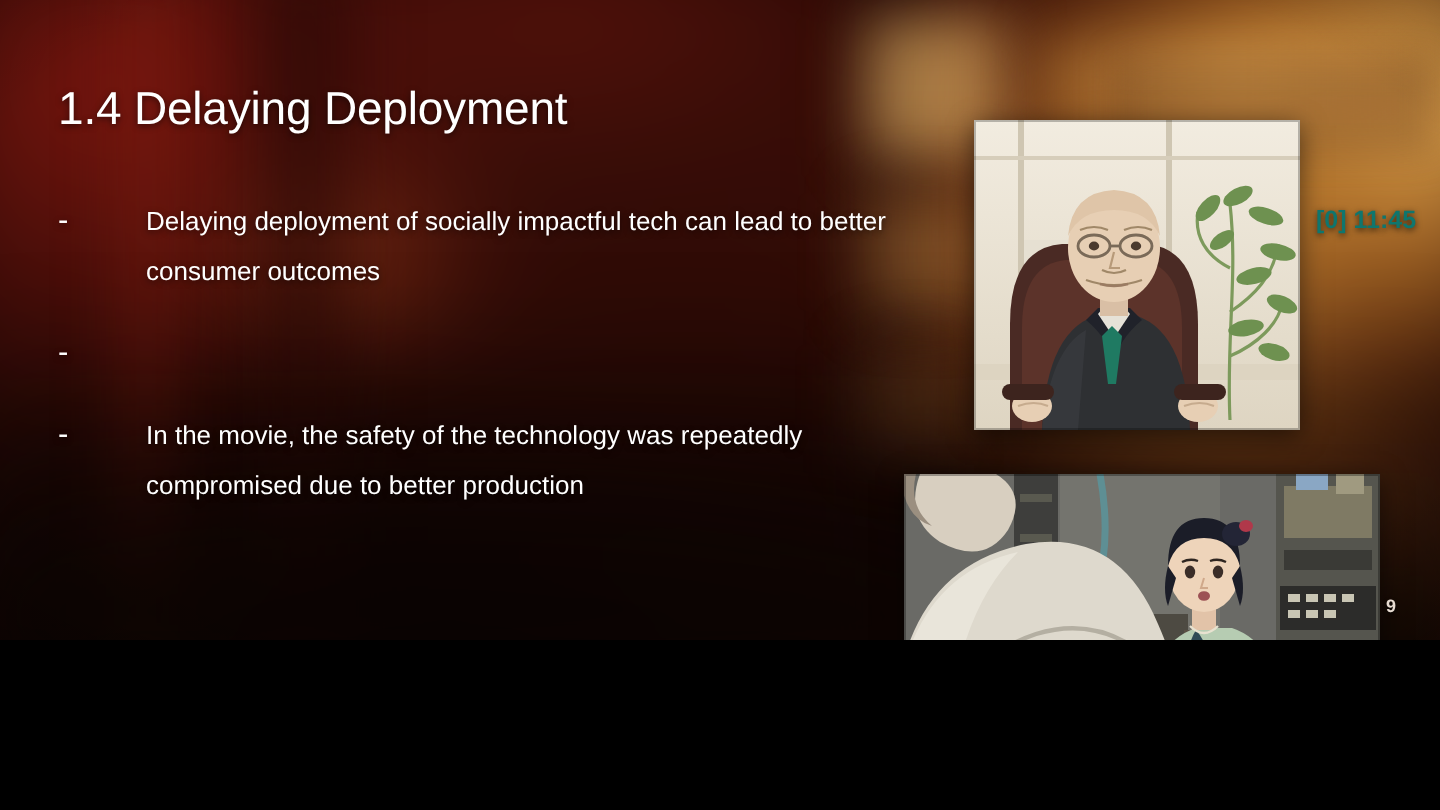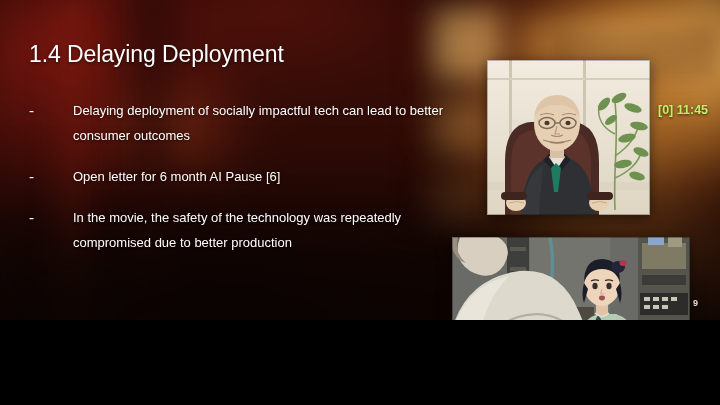--- a/index.html
+++ b/index.html
@@ -137,21 +137,21 @@
     left: 452px;
     top: 237px;
     width: 238px;
     height: 121px;
     background: #2a2a2a;
   }
   .thumb svg { display: block; width: 100%; height: 100%; }
 
   .timecode {
     position: absolute;
-    color: #bef264;
+    color: #0f766e;
     font-size: 12.5px;
     font-weight: bold;
     text-shadow: 0 1px 3px rgba(0,0,0,0.7);
     white-space: nowrap;
   }
   .tc-top { left: 658px; top: 103px; }
   .tc-bottom { left: 531px; top: 372px; margin-left: 40px; }
 
   .page-number {
     position: absolute;
@@ -195,21 +195,20 @@
 
   <div class="title">1.4 Delaying Deployment</div>
 
   <div class="bullets">
     <div class="bullet">
       <span class="dash">-</span>
       <span class="btext">Delaying deployment of socially impactful tech can lead to better consumer outcomes</span>
     </div>
     <div class="bullet">
       <span class="dash">-</span>
-      <span class="btext">Open letter for 6 month AI Pause [6]</span>
     </div>
     <div class="bullet">
       <span class="dash">-</span>
       <span class="btext">In the movie, the safety of the technology was repeatedly compromised due to better production</span>
     </div>
   </div>
 
   <div class="thumb thumb-top">
     <svg viewBox="0 0 163 155" preserveAspectRatio="none">
       <defs>

